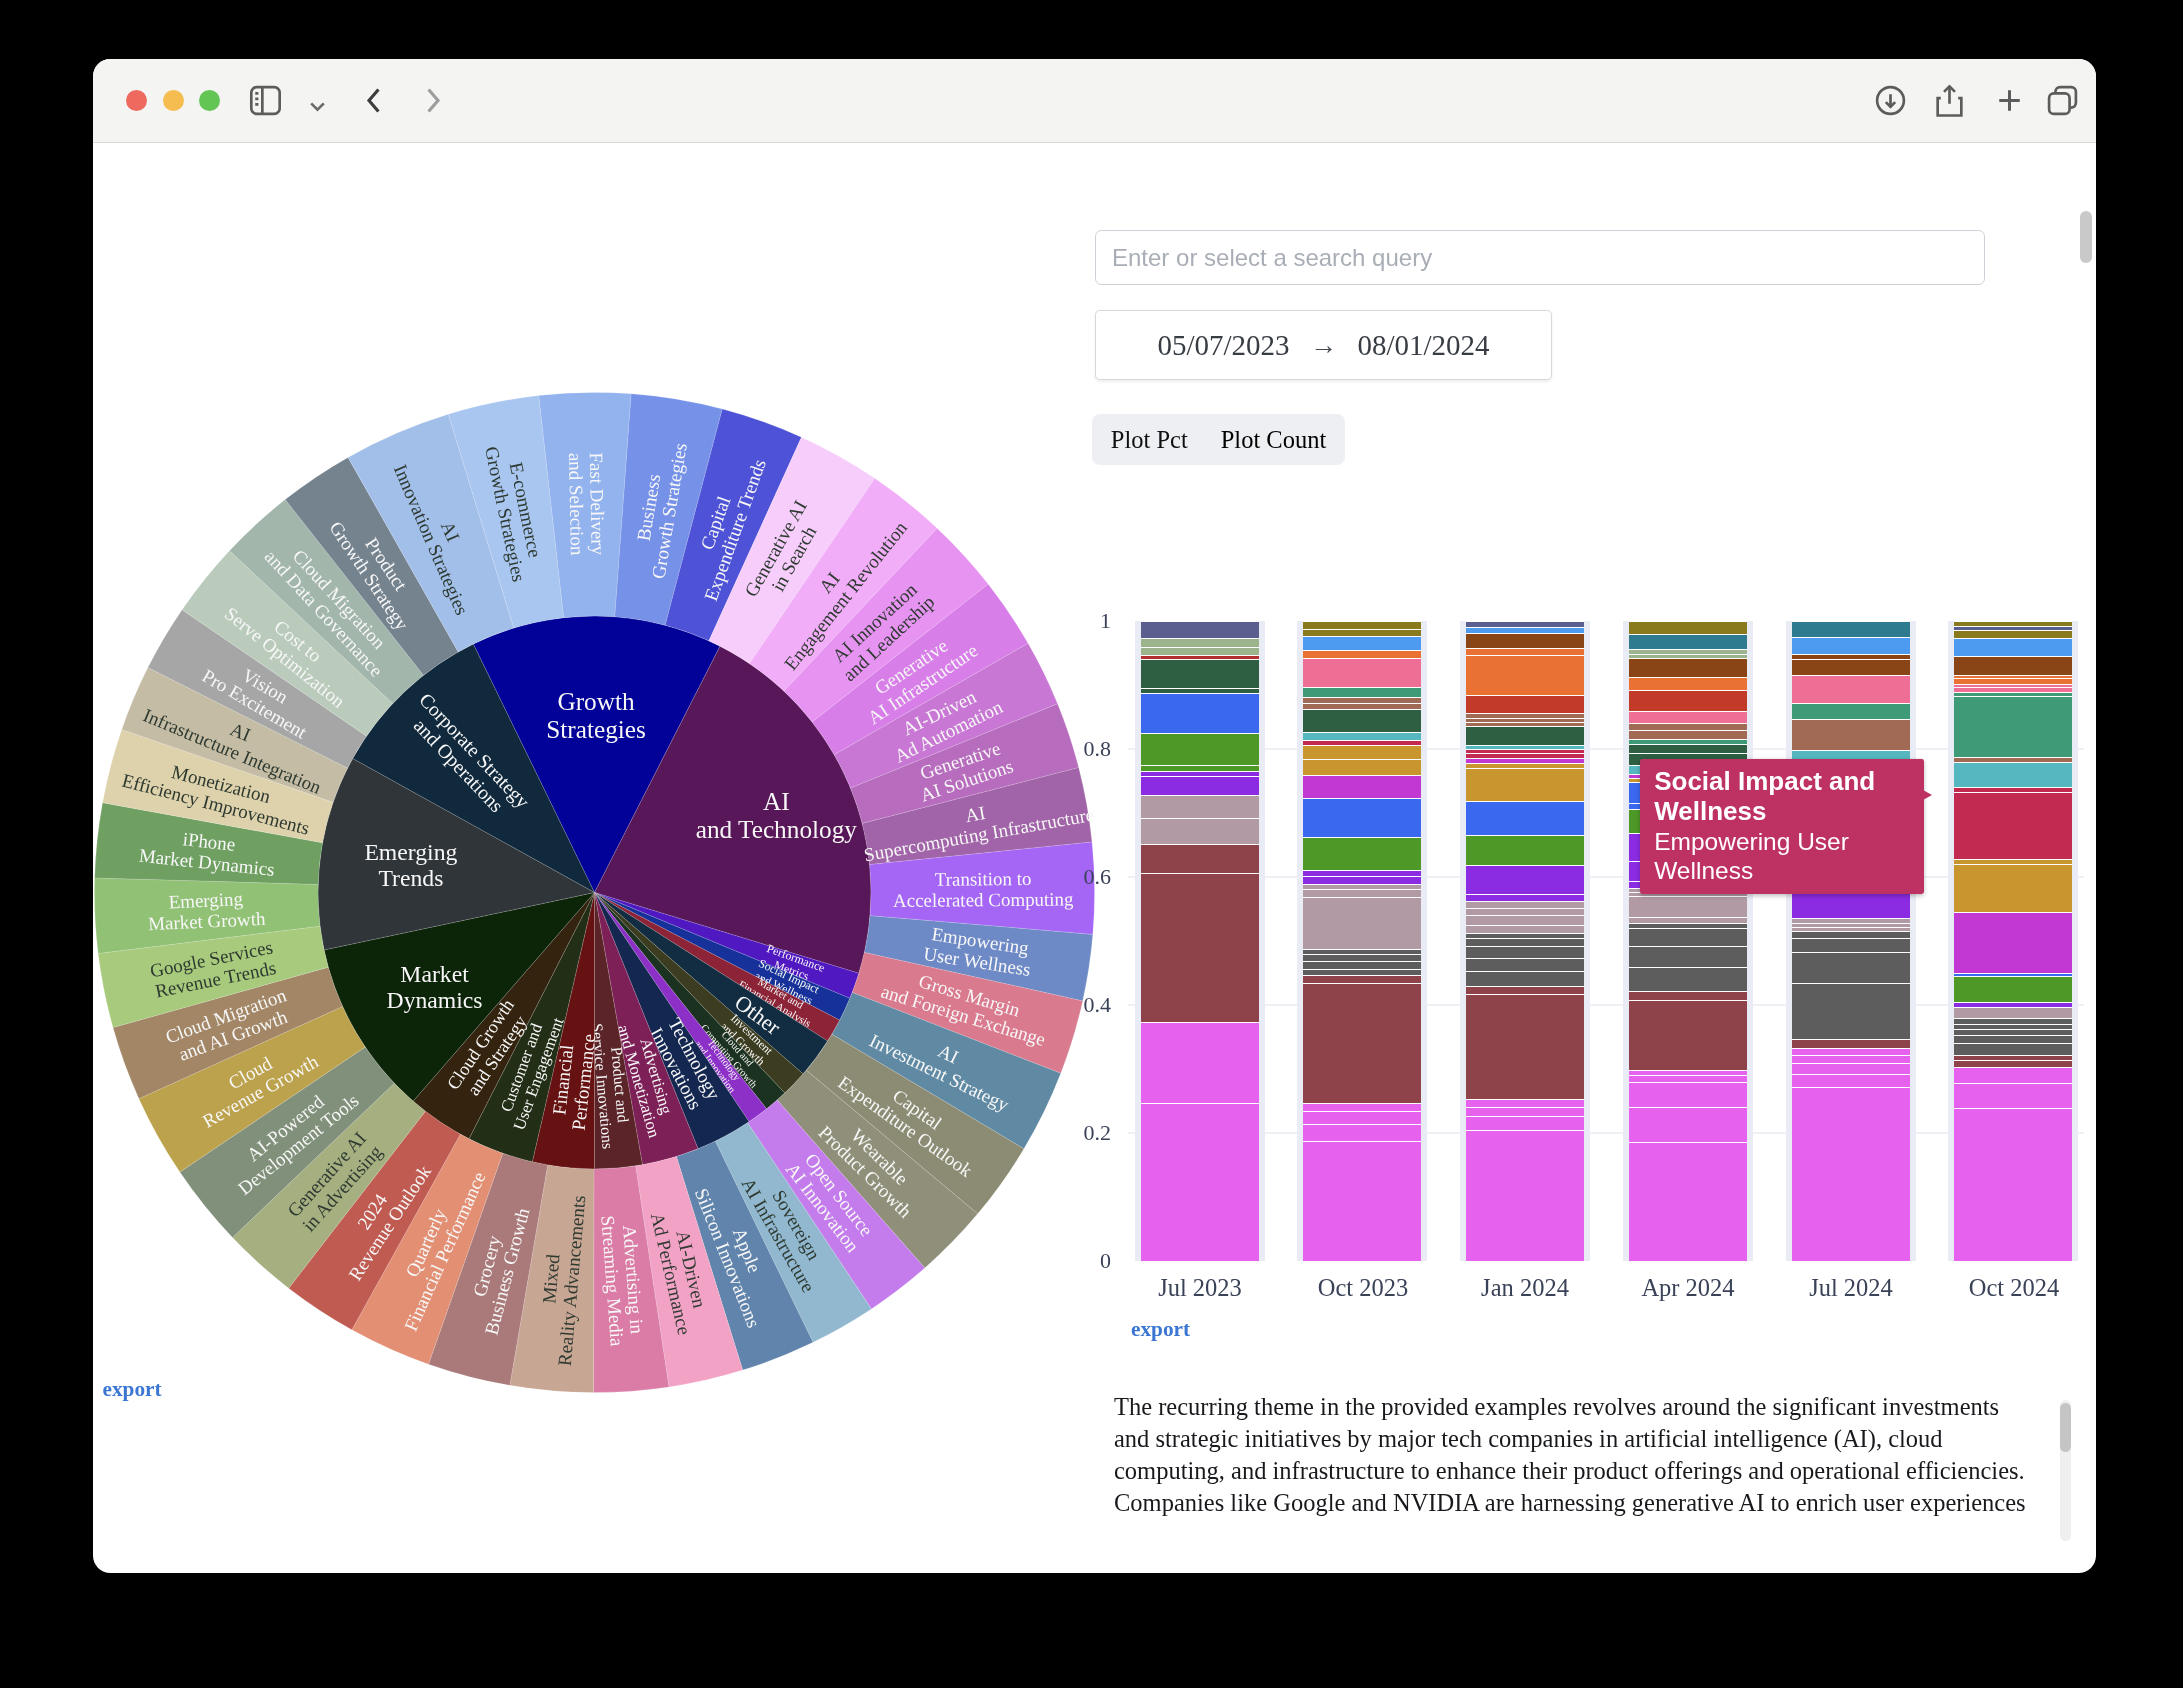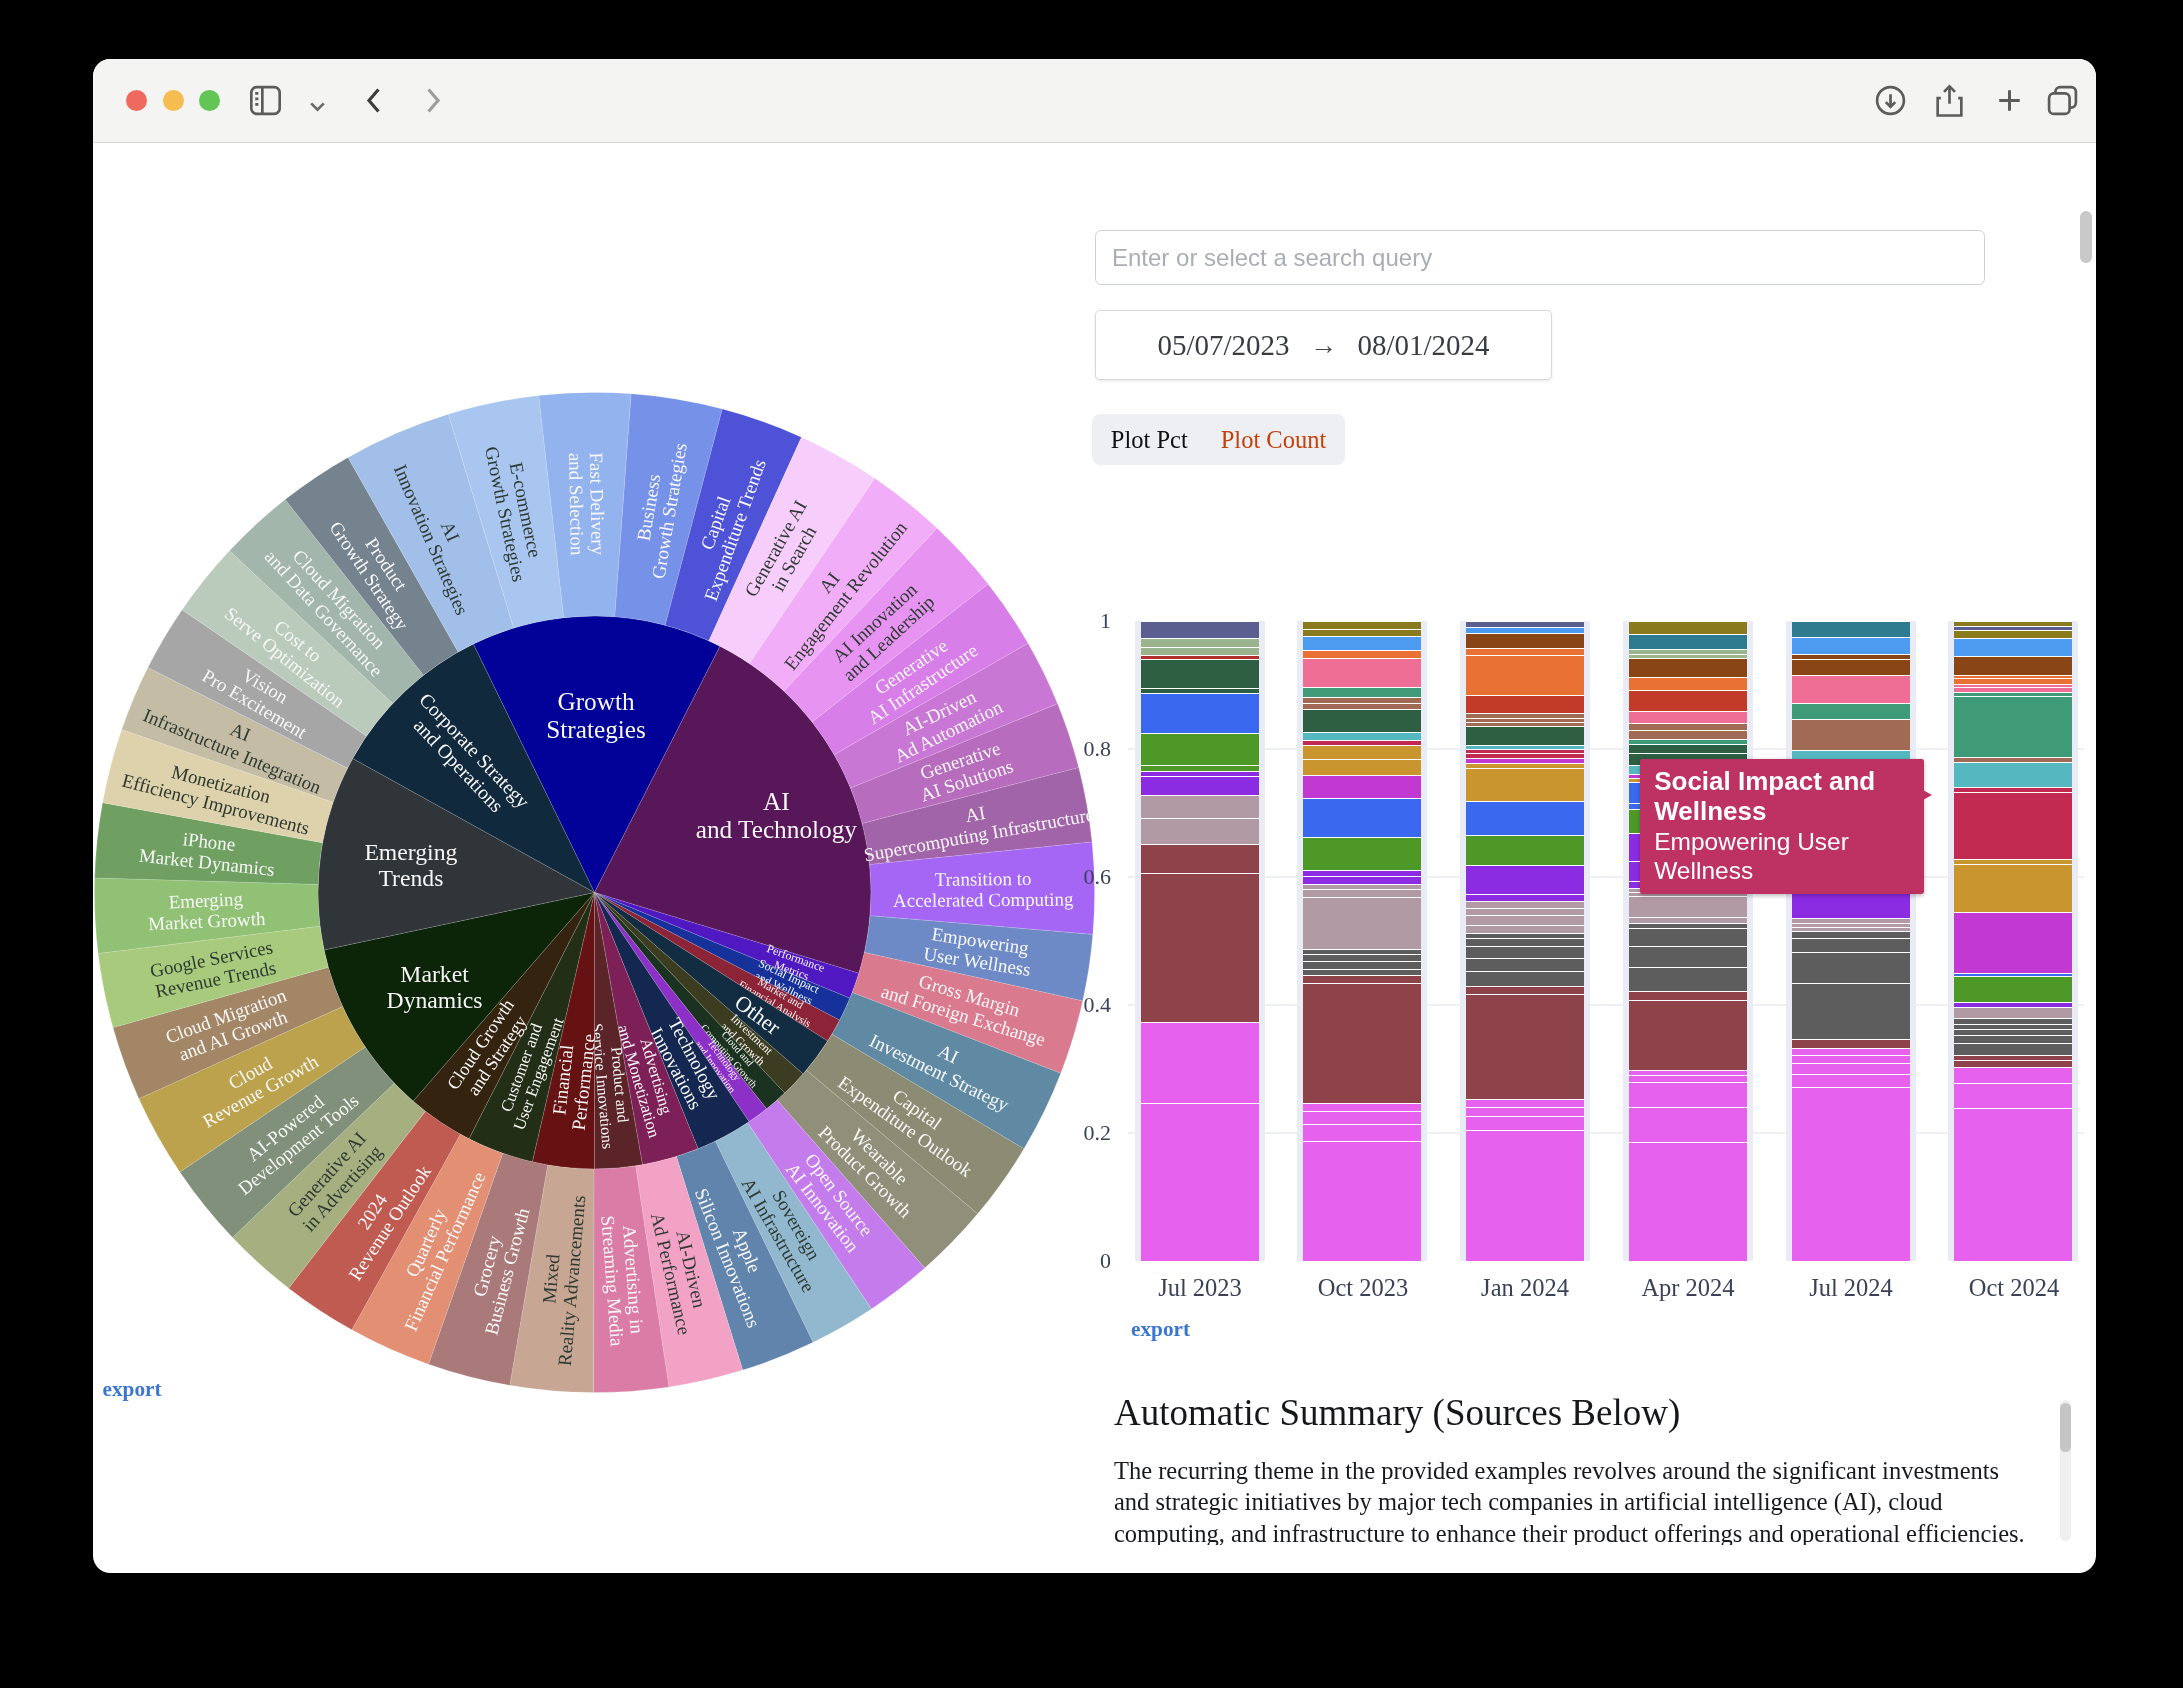--- a/index.html
+++ b/index.html
@@ -50,21 +50,21 @@
     position:absolute;left:1002px;top:251px;width:457px;height:70px;background:#fff;border:1.6px solid #d8d8d6;border-radius:4.7px;
     box-shadow:0 1.6px 3.2px rgba(0,0,0,.07);display:flex;align-items:center;justify-content:center;gap:20.5px;
     font-size:29px;color:#383d44;box-sizing:border-box;
   }
   .datebox .arr{font-size:27px;color:#44494f;}
   .plotgroup{
     position:absolute;left:999px;top:355px;width:253px;height:51px;background:#edeff2;border-radius:8px;
     display:flex;align-items:center;justify-content:center;gap:33px;font-size:24.5px;
   }
   .plot-pct{color:#101010;}
-  .plot-count{color:#c2410c;font-family:Liberation Serif, serif;}
+  .plot-count{color:#000000;font-family:Liberation Serif, serif;}
   .query{position:absolute;left:1003px;top:472px;font-size:29px;color:#1c1c1c;}
   
   .plot{position:absolute;left:1035px;top:562px;width:956px;height:640px;background:#fff;}
   .grid{position:absolute;left:0;width:100%;height:1.6px;background:#eef0f5;z-index:0;}
   .ytick{position:absolute;left:-68px;width:51px;text-align:right;font-size:22px;color:#3a4258;z-index:1;}
   .slot{position:absolute;top:0;height:100%;width:134px;z-index:1;}
   .strip{position:absolute;left:2.4px;top:0;width:130px;height:100%;background:#e9ecf5;}
   .bar{position:absolute;left:8px;top:0;width:118px;height:100%;display:flex;flex-direction:column-reverse;}
   .seg{width:100%;box-sizing:border-box;border-top:1.6px solid #fff;}
   .xlabel{position:absolute;top:calc(100% + 12.6px);width:174px;text-align:center;font-size:24.5px;color:#3a4258;z-index:1;}
@@ -511,21 +511,20 @@
         </div>
       </div>
     </div>
   <div class="tooltip" style="background: rgb(189, 49, 99);">
     <div class="tt-title">Social Impact and Wellness</div>
     <div class="tt-sub">Empowering User Wellness</div>
   </div>
   <a class="export-link export-bar">export</a>
 
   <div class="summary">
-    <h2 class="sum-head">Automatic Summary (Sources Below)</h2>
     <div class="sum-body">The recurring theme in the provided examples revolves around the significant investments and strategic initiatives by major tech companies in artificial intelligence (AI), cloud computing, and infrastructure to enhance their product offerings and operational efficiencies. Companies like Google and NVIDIA are harnessing generative AI to enrich user experiences</div>
   </div>
   <div class="sum-scroll-track">
       <div class="sum-scroll-thumb"></div>
     </div>
   <div class="page-scroll-thumb"></div>
 
 </div>
 
 

